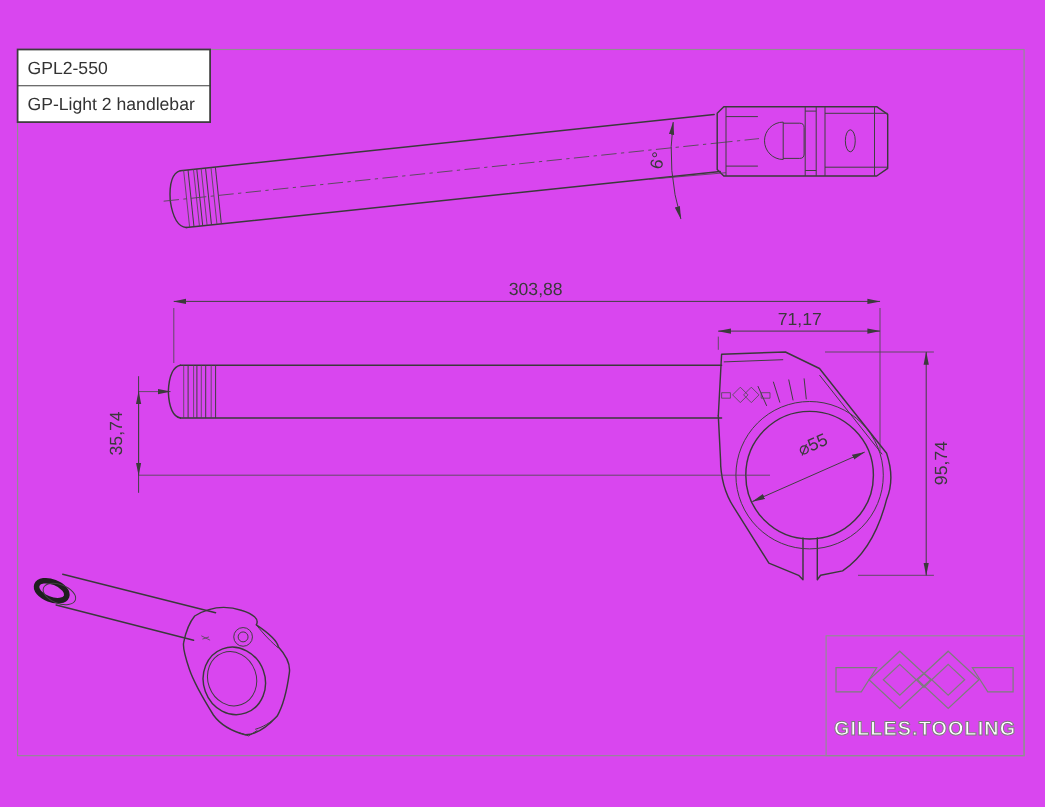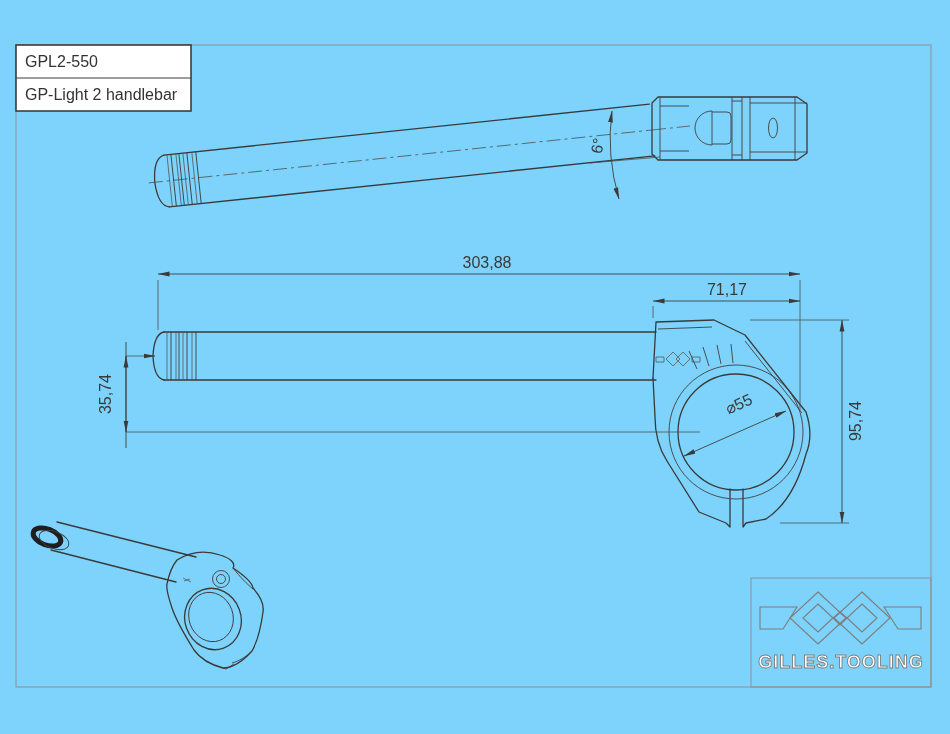--- a/index.html
+++ b/index.html
@@ -1,16 +1,16 @@
 <!DOCTYPE html>
 <html><head>
 <meta charset="utf-8">
 <style>
   html,body{margin:0;padding:0;background:#ffffff;}
-  .page{position:relative;width:950px;height:734px;background:#7dd3fc;overflow:hidden;
+  .page{position:relative;width:950px;height:734px;background:#d946ef;overflow:hidden;
         font-family:"Liberation Sans","DejaVu Sans",sans-serif;}
   svg{display:block;}
   .thick{stroke:#3a3a3a;stroke-width:1.3;fill:none;stroke-linejoin:round;stroke-linecap:round;}
   .med{stroke:#3f3f3f;stroke-width:0.9;fill:none;stroke-linejoin:round;}
   .thin{stroke:#4a4a4a;stroke-width:0.7;fill:none;}
   .dim{stroke:#3f3f3f;stroke-width:0.9;fill:none;}
   .ext{stroke:#4a4a4a;stroke-width:0.75;fill:none;}
   .cl{stroke:#4a4a4a;stroke-width:0.75;fill:none;stroke-dasharray:14 4 3 4;}
   .frame{stroke:#8f8f8f;stroke-width:1;fill:none;}
   .dimtxt{font-size:16px;fill:#3a3a3a;}

